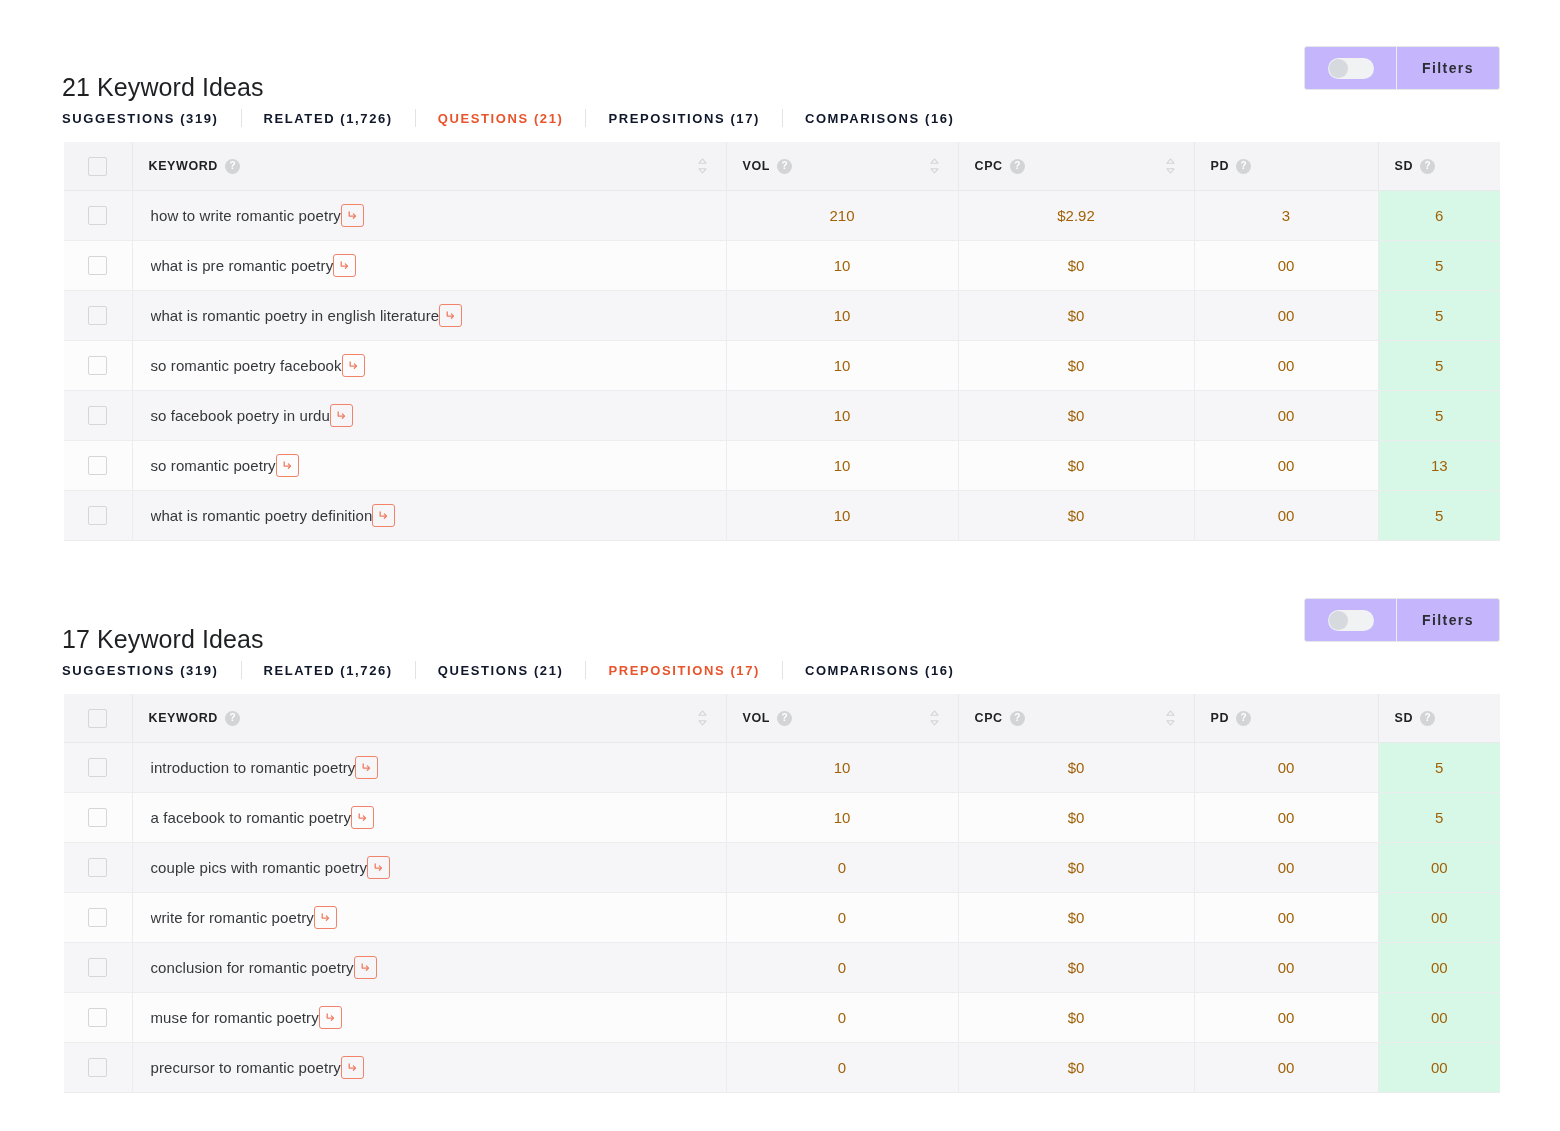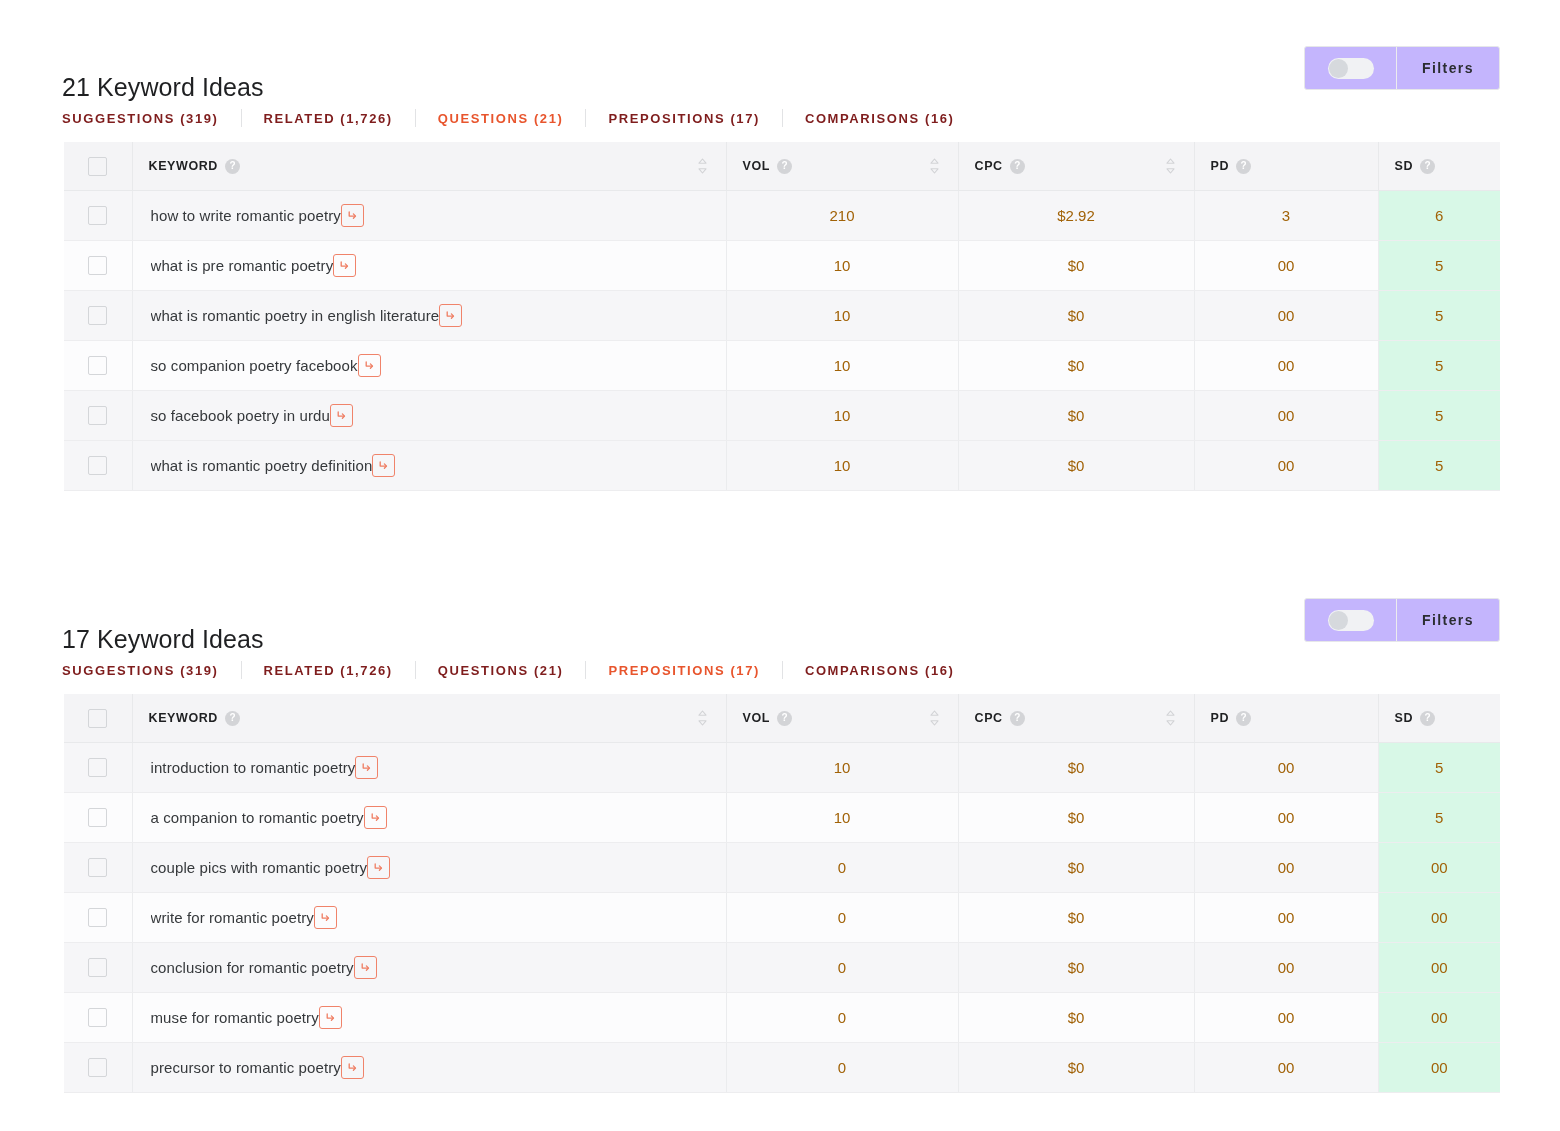--- a/index.html
+++ b/index.html
@@ -84,21 +84,21 @@
     position: absolute;
     left: 62px; top: 78px;
     display: flex;
     align-items: center;
     height: 20px;
   }
   .tab {
     font-size: 13px;
     font-weight: bold;
     letter-spacing: 1.6px;
-    color: #7f1d1d;
+    color: #0f172a;
     white-space: nowrap;
     cursor: pointer;
   }
   .tab.active { color: #e8552d; }
   .tab-sep {
     width: 1px; height: 18px;
     background: #e2e3e5;
     margin: 0 22px;
   }
 
@@ -419,21 +419,21 @@
               </td>
             </tr>
             <tr class="even">
               <td>
                 <div class="cell-check">
                   <span class="cbox"></span>
                 </div>
               </td>
               <td>
                 <div class="kw-cell">
-                  <span class="kw-text">so companion poetry facebook</span>
+                  <span class="kw-text">so romantic poetry facebook</span>
                   <span class="serp-btn">
                     <svg width="13" height="13" viewBox="0 0 13 13" fill="none">
                       <path d="M3.2 3.0 V7.1 H9.2" stroke="#ef7d62" stroke-width="1.3" stroke-linecap="round" stroke-linejoin="round"></path>
                       <path d="M7.4 4.9 L9.5 7.1 L7.4 9.3" stroke="#ef7d62" stroke-width="1.3" stroke-linecap="round" stroke-linejoin="round"></path>
                     </svg>
                   </span>
                 </div>
               </td>
               <td>
                 <div class="num">10</div>
@@ -469,20 +469,50 @@
                 <div class="num">10</div>
               </td>
               <td>
                 <div class="num">$0</div>
               </td>
               <td>
                 <div class="num">00</div>
               </td>
               <td class="sd-cell">
                 <div class="num">5</div>
+              </td>
+            </tr>
+            <tr class="even">
+              <td>
+                <div class="cell-check">
+                  <span class="cbox"></span>
+                </div>
+              </td>
+              <td>
+                <div class="kw-cell">
+                  <span class="kw-text">so romantic poetry</span>
+                  <span class="serp-btn">
+                    <svg width="13" height="13" viewBox="0 0 13 13" fill="none">
+                      <path d="M3.2 3.0 V7.1 H9.2" stroke="#ef7d62" stroke-width="1.3" stroke-linecap="round" stroke-linejoin="round"></path>
+                      <path d="M7.4 4.9 L9.5 7.1 L7.4 9.3" stroke="#ef7d62" stroke-width="1.3" stroke-linecap="round" stroke-linejoin="round"></path>
+                    </svg>
+                  </span>
+                </div>
+              </td>
+              <td>
+                <div class="num">10</div>
+              </td>
+              <td>
+                <div class="num">$0</div>
+              </td>
+              <td>
+                <div class="num">00</div>
+              </td>
+              <td class="sd-cell">
+                <div class="num">13</div>
               </td>
             </tr>
             <tr class="odd">
               <td>
                 <div class="cell-check">
                   <span class="cbox"></span>
                 </div>
               </td>
               <td>
                 <div class="kw-cell">
@@ -634,21 +664,21 @@
               </td>
             </tr>
             <tr class="even">
               <td>
                 <div class="cell-check">
                   <span class="cbox"></span>
                 </div>
               </td>
               <td>
                 <div class="kw-cell">
-                  <span class="kw-text">a companion to romantic poetry</span>
+                  <span class="kw-text">a facebook to romantic poetry</span>
                   <span class="serp-btn">
                     <svg width="13" height="13" viewBox="0 0 13 13" fill="none">
                       <path d="M3.2 3.0 V7.1 H9.2" stroke="#ef7d62" stroke-width="1.3" stroke-linecap="round" stroke-linejoin="round"></path>
                       <path d="M7.4 4.9 L9.5 7.1 L7.4 9.3" stroke="#ef7d62" stroke-width="1.3" stroke-linecap="round" stroke-linejoin="round"></path>
                     </svg>
                   </span>
                 </div>
               </td>
               <td>
                 <div class="num">10</div>

